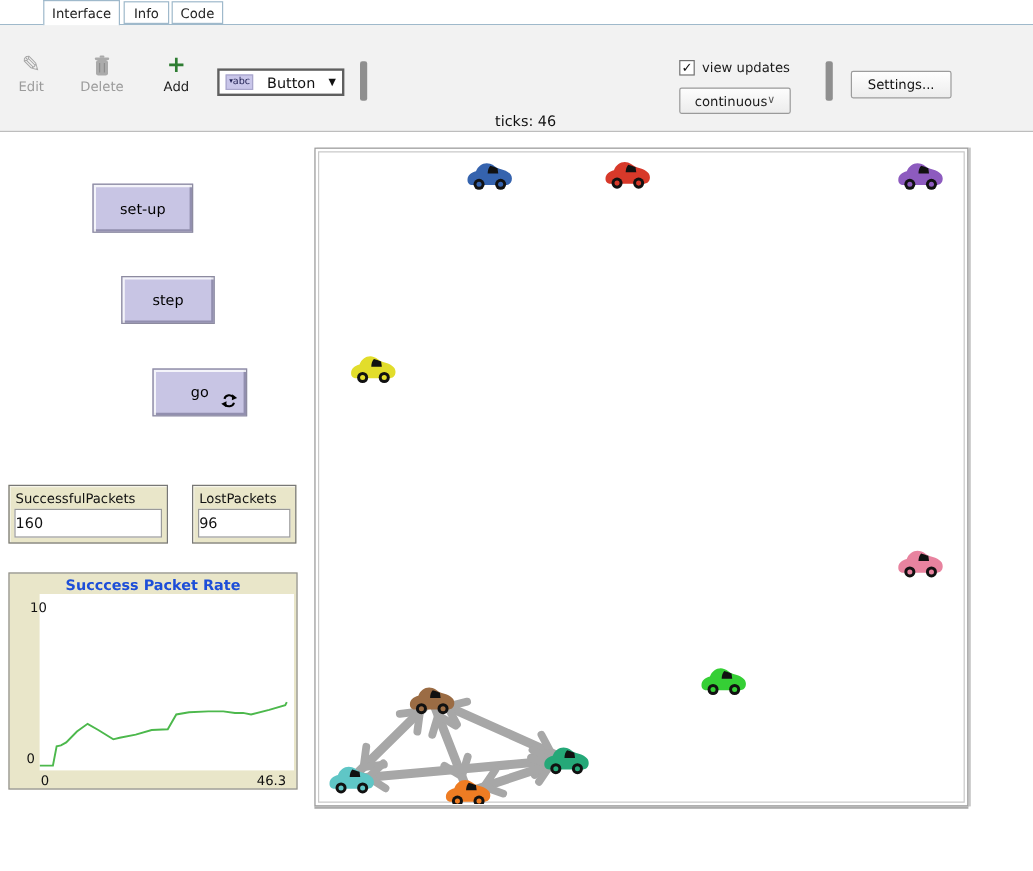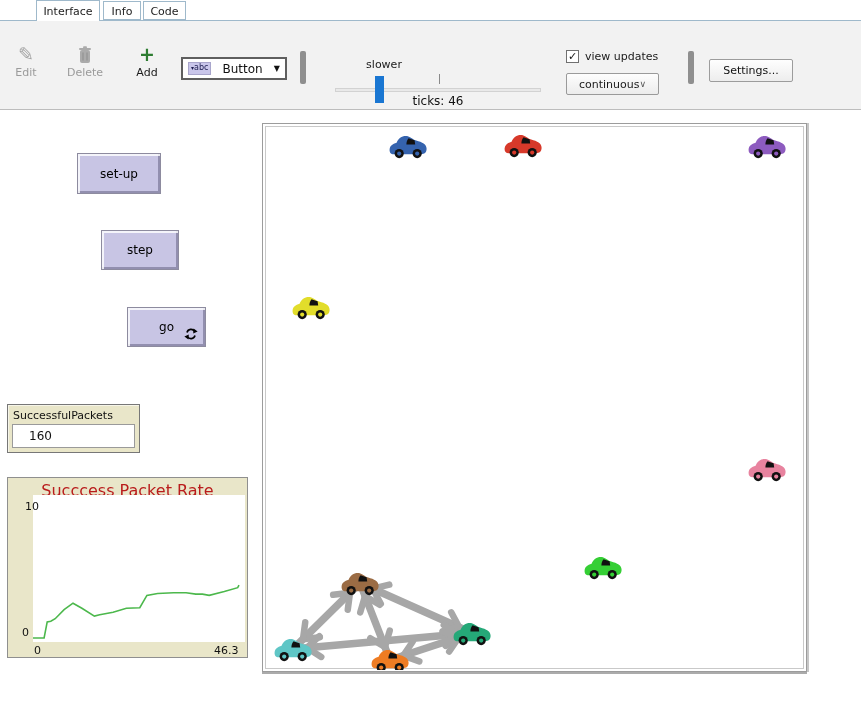--- a/index.html
+++ b/index.html
@@ -51,24 +51,24 @@
   
   .nl-button { position:absolute; background:#c8c5e4; border:1px solid #8d8b9f;
                box-shadow: inset 2px 2px 0 rgba(255,255,255,0.8), inset -2px -2px 0 rgba(92,90,122,0.5);
                font-size:12px; color:#000; display:flex; align-items:center; justify-content:center; }
   .forever-icon { position:absolute; right:7px; bottom:5px; width:14px; height:14px; }
 
   .monitor { position:absolute; background:#e9e6c9; border:1px solid #777777;
              box-shadow: inset 1px 1px 0 rgba(255,255,255,0.6); }
   .monitor .mlabel { position:absolute; left:5px; top:4px; font-size:11px; color:#111; white-space:nowrap; }
   .monitor .mvalue { position:absolute; left:4px; right:4px; top:19px; height:24px; background:#fff; border:1px solid #9a9a9a;
-                     font-size:12px; color:#111; line-height:22px; padding-left:16px; }
+                     font-size:12px; color:#111; line-height:22px; padding-left:0; }
 
   .plot { position:absolute; left:7px; top:477px; width:241px; height:181px; background:#e9e6c9; border:1px solid #8f8f8f; }
-  .plot .ptitle { position:absolute; left:0; top:3px; width:100%; text-align:center; font-size:16px; font-weight:normal; color:#b91c1c; }
+  .plot .ptitle { position:absolute; left:0; top:3px; width:100%; text-align:center; font-size:12px; font-weight:bold; color:#1d4ed8; }
   .plot .parea { position:absolute; left:25px; top:17px; width:212px; height:147px; background:#ffffff; }
   .plot .ylab { position:absolute; width:20px; text-align:right; font-size:11px; color:#111; }
   .plot .xlab { position:absolute; top:166px; font-size:11px; color:#111; }
 
   
   .world { position:absolute; left:262px; top:123px; width:545px; height:549px; background:#ffffff;
            border:1px solid #9c9c9c;
            box-shadow: inset 0 0 0 2px #ffffff, inset 0 0 0 3px #c9c9c9, 0 2px 0 #ababab, 2px 0 0 #c6c6c6; }
   .world svg { position:absolute; left:3px; top:3px; }
 </style>
@@ -110,26 +110,20 @@
     </div>
 
     <div class="widget-dd">
       <span class="chip"><span class="mini">▾</span><span>abc</span></span>
       <span class="ddlabel">Button</span>
       <span class="arrow">▼</span>
     </div>
 
     <div class="vsep" style="left:300px;"></div>
 
-    <div class="slider-wrap">
-      <div class="slider-track"></div>
-      <div class="slider-midtick" style="left:104px;"></div>
-      <div class="slider-thumb" id="speed-thumb" style="left: 40px;"></div>
-      <div class="slider-label" id="speed-label" style="left: 49px;">slower</div>
-    </div>
     <div class="ticks-label">ticks: 46</div>
 
     <div class="chk-row">
       <div class="chk-box">✓</div>
       <div class="chk-label">view updates</div>
     </div>
 
     <div class="update-dd">
       <span>continuous</span>
       <span class="chev">∨</span>
@@ -153,20 +147,24 @@
       <polygon points="9.6,1.6 13.6,4.6 9.2,6.6" fill="#000"></polygon>
       <path d="M11 8.6 A4.2 4.2 0 0 1 3.4 9.6" stroke="#000" stroke-width="1.7" fill="none"></path>
       <polygon points="4.4,12.4 0.4,9.4 4.8,7.4" fill="#000"></polygon>
     </svg>
   </div>
 
   <div class="monitor" style="left:7px;top:404px;width:133px;height:49px;">
     <div class="mlabel">SuccessfulPackets</div>
     <div class="mvalue">160</div>
   </div>
+  <div class="monitor" style="left:160px;top:404px;width:87px;height:49px;">
+    <div class="mlabel">LostPackets</div>
+    <div class="mvalue">96</div>
+  </div>
 
   <div class="plot">
     <div class="ptitle">Succcess Packet Rate</div>
     <div class="parea">
       <svg id="plot-svg" width="212" height="147">
           <polyline points="0.0,143.0 11.1,143.0 14.2,126.9 17.8,126.2 22.2,123.7 31.1,114.6 40.0,108.2 48.9,113.3 61.4,121.1 66.7,119.8 80.1,117.2 93.4,113.3 106.8,112.7 113.9,100.4 124.6,98.5 140.6,97.8 153.1,97.8 162.8,99.1 169.5,99.1 176.2,100.4 191.3,96.6 204.7,92.7 206.0,90.1" fill="none" stroke="#4cb84c" stroke-width="1.6"></polyline>
         </svg>
     </div>
     <div class="ylab" style="left:11px;top:22px;">10</div>
     <div class="ylab" style="left:1px;top:148px;">0</div>

